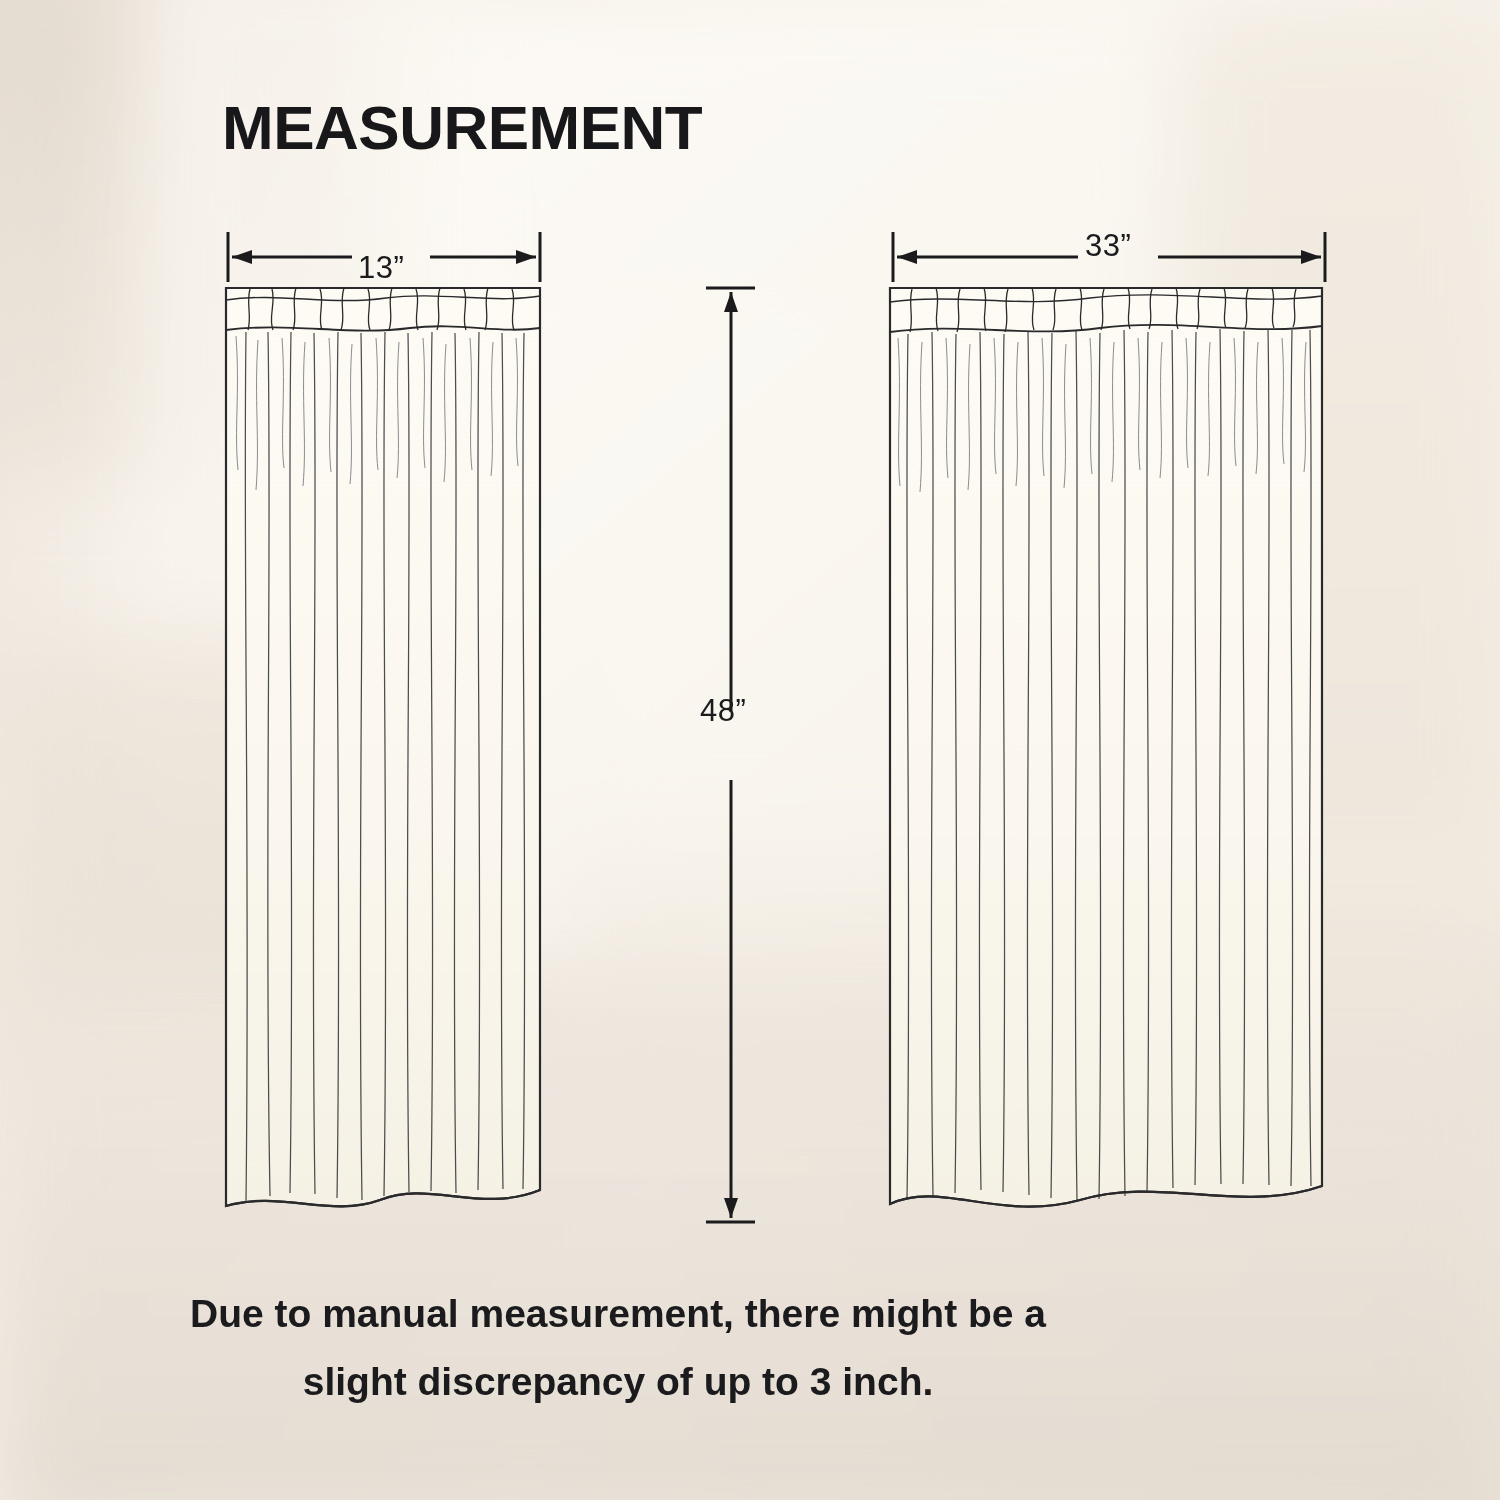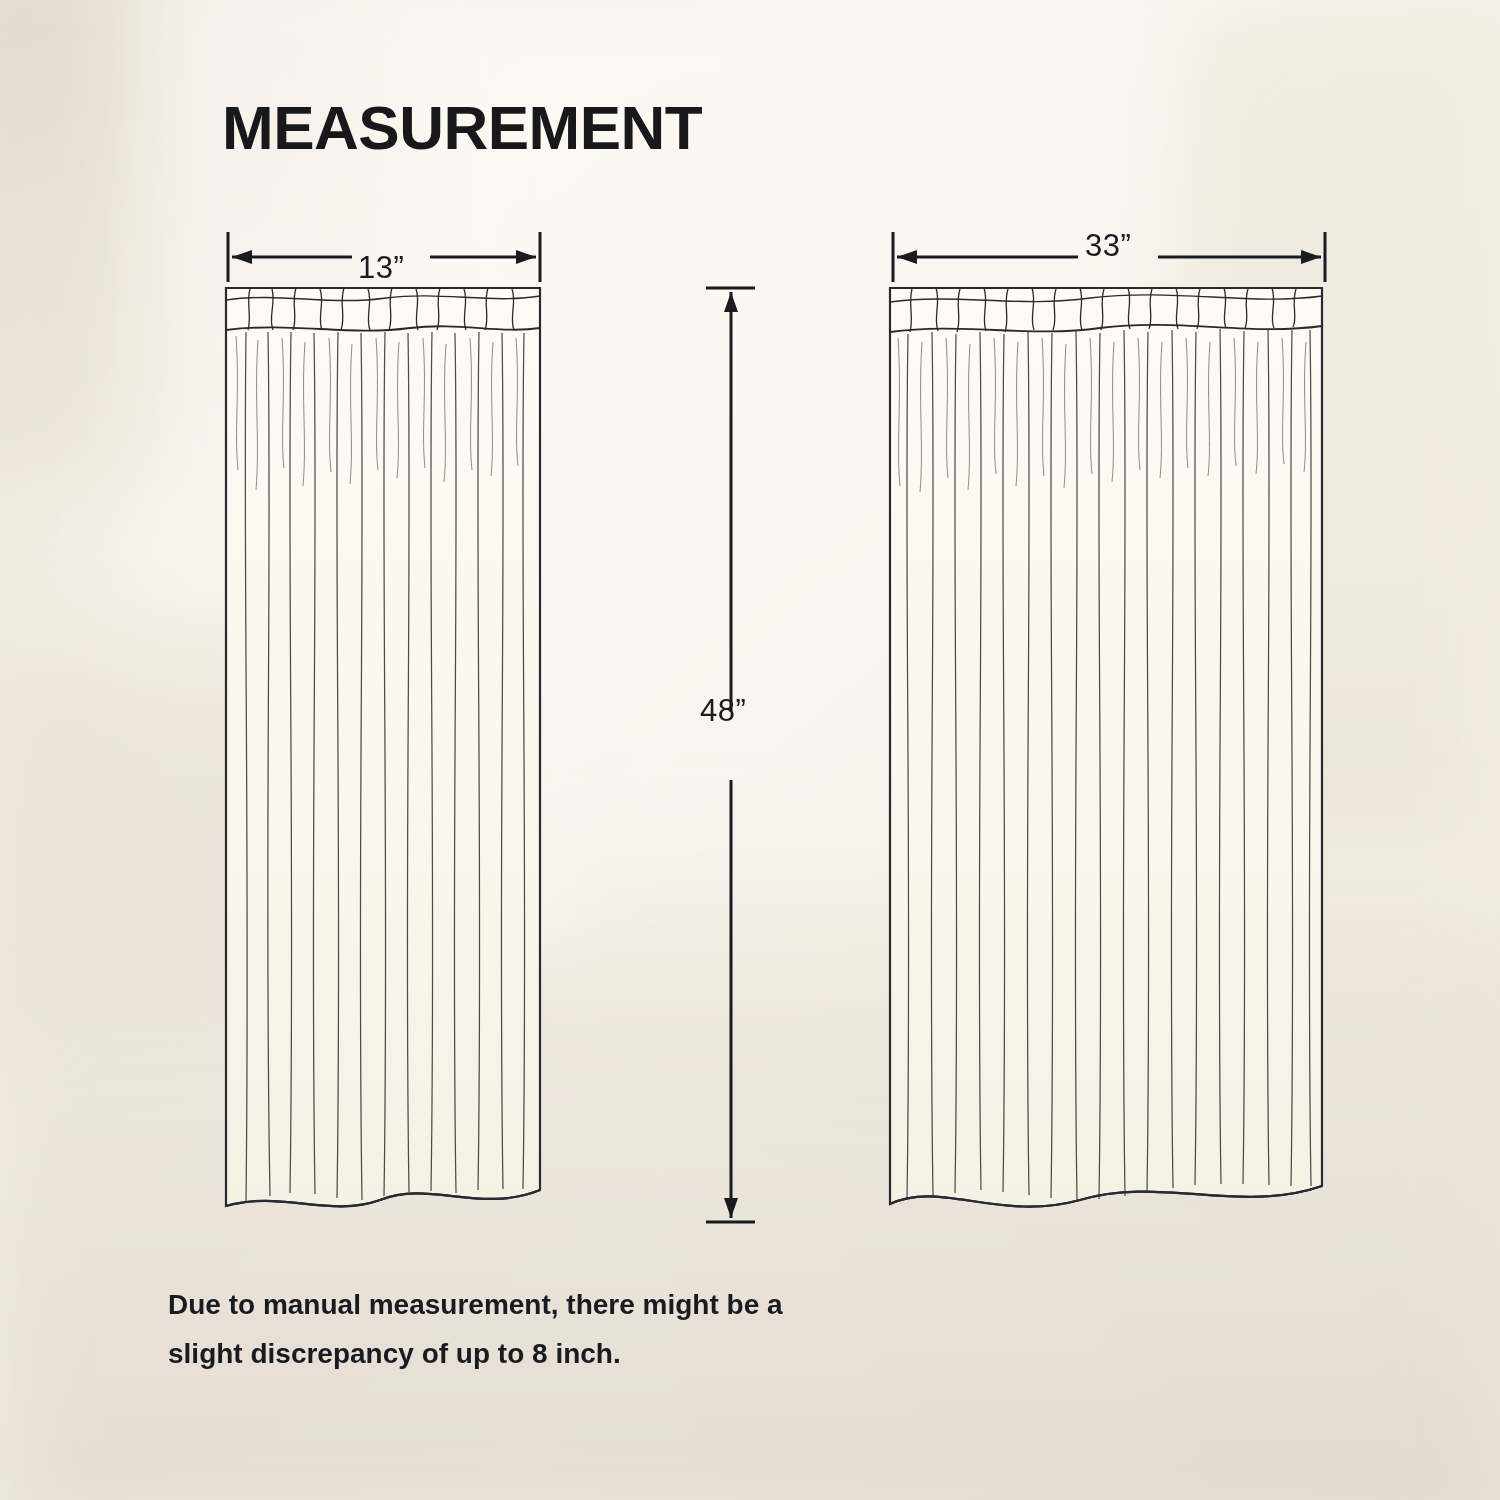--- a/index.html
+++ b/index.html
@@ -92,24 +92,25 @@
   #label-left  { left: 358px;  top: 228px; margin-top: 22px; }
   #label-right { left: 1085px; top: 228px; }
   #label-height{ left: 700px;  top: 693px; }
 
   
   .note {
     position: absolute;
     left: 168px;
     top: 1280px;
     width: 900px;
-    font-size: 28px;
+    font-size: 39px;
     font-weight: bold;
     line-height: 1.75;
     color: #1b1b1d;
+    text-align: center;
   }
 
   svg.art {
     position: absolute;
     left: 0; top: 0;
     width: 1500px;
     height: 1500px;
   }
 </style>
 </head>
@@ -287,16 +288,16 @@
       <path d="M890,1204 C940,1180 1000,1222 1080,1200 C1160,1176 1240,1214 1322,1186" stroke="#2a2a2c" stroke-width="2.2" fill="none"></path>
     </g>
   </svg>
 
   <div class="dim-label" id="label-left">13”</div>
   <div class="dim-label" id="label-right">33”</div>
   <div class="dim-label" id="label-height">48”</div>
 
   <div class="note">
     <div>Due to manual measurement, there might be a</div>
-    <div>slight discrepancy of up to 8 inch.</div>
+    <div>slight discrepancy of up to 3 inch.</div>
   </div>
 
 </div>
 
 </body></html>

